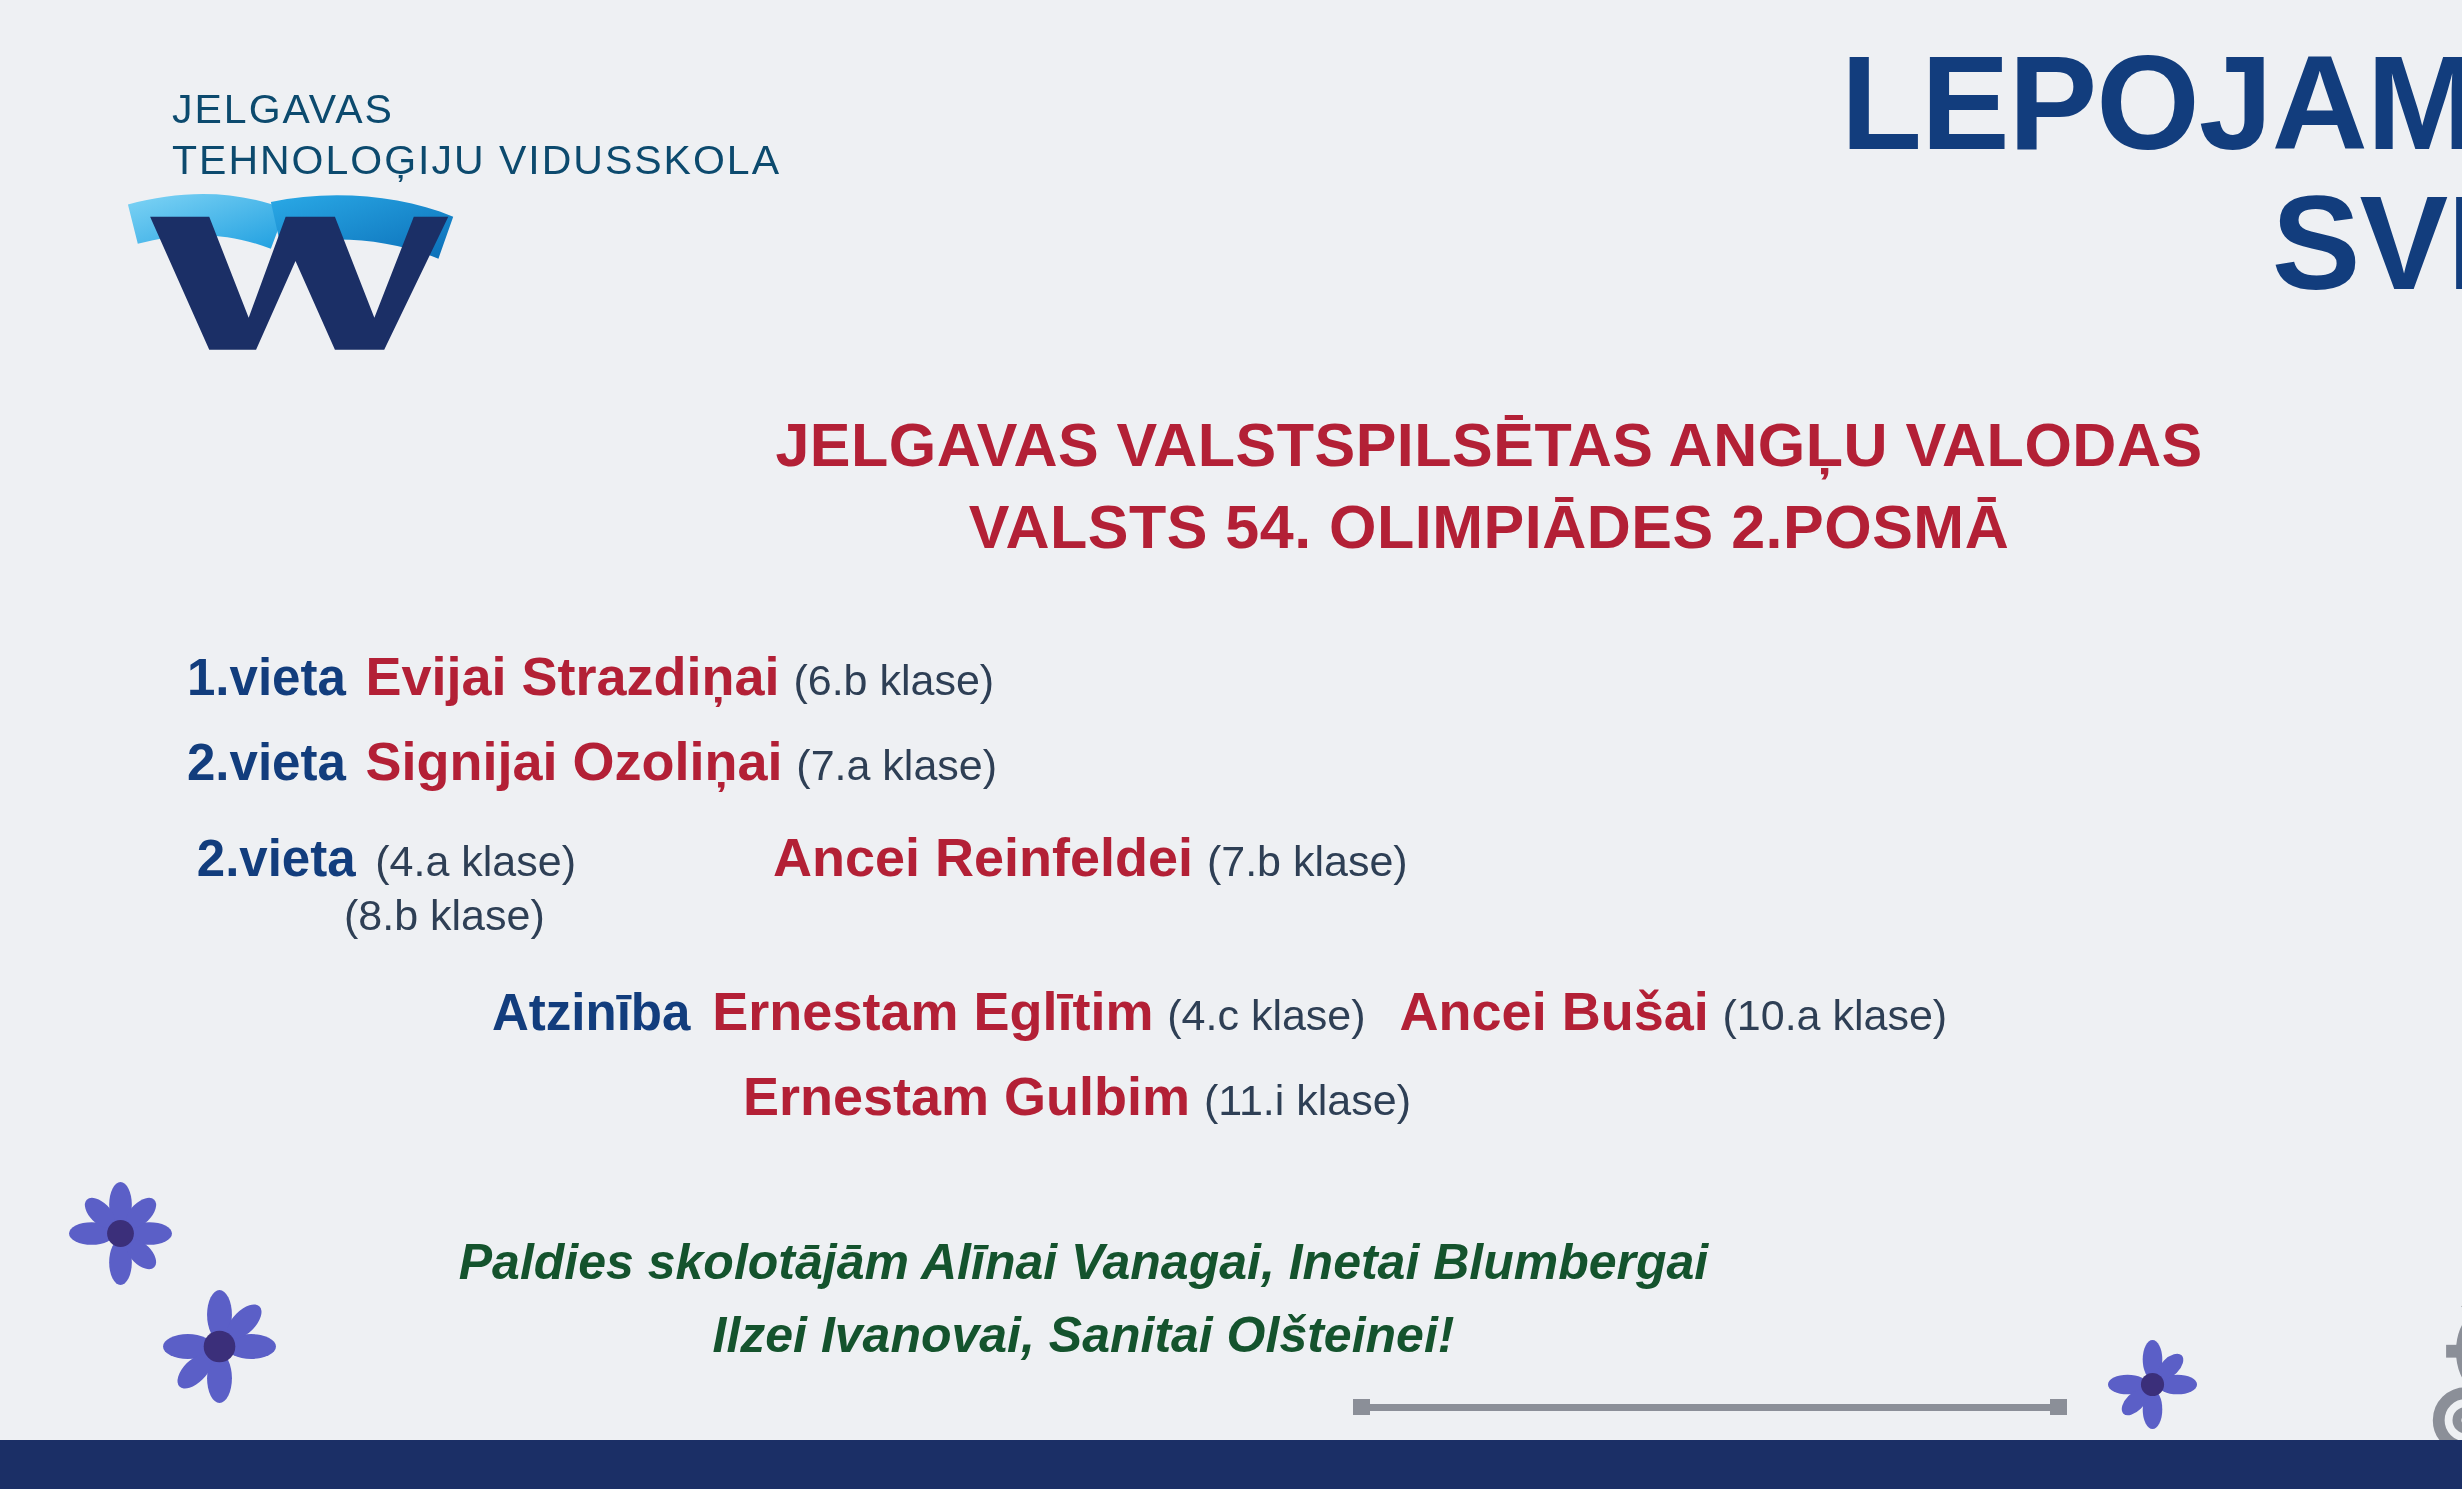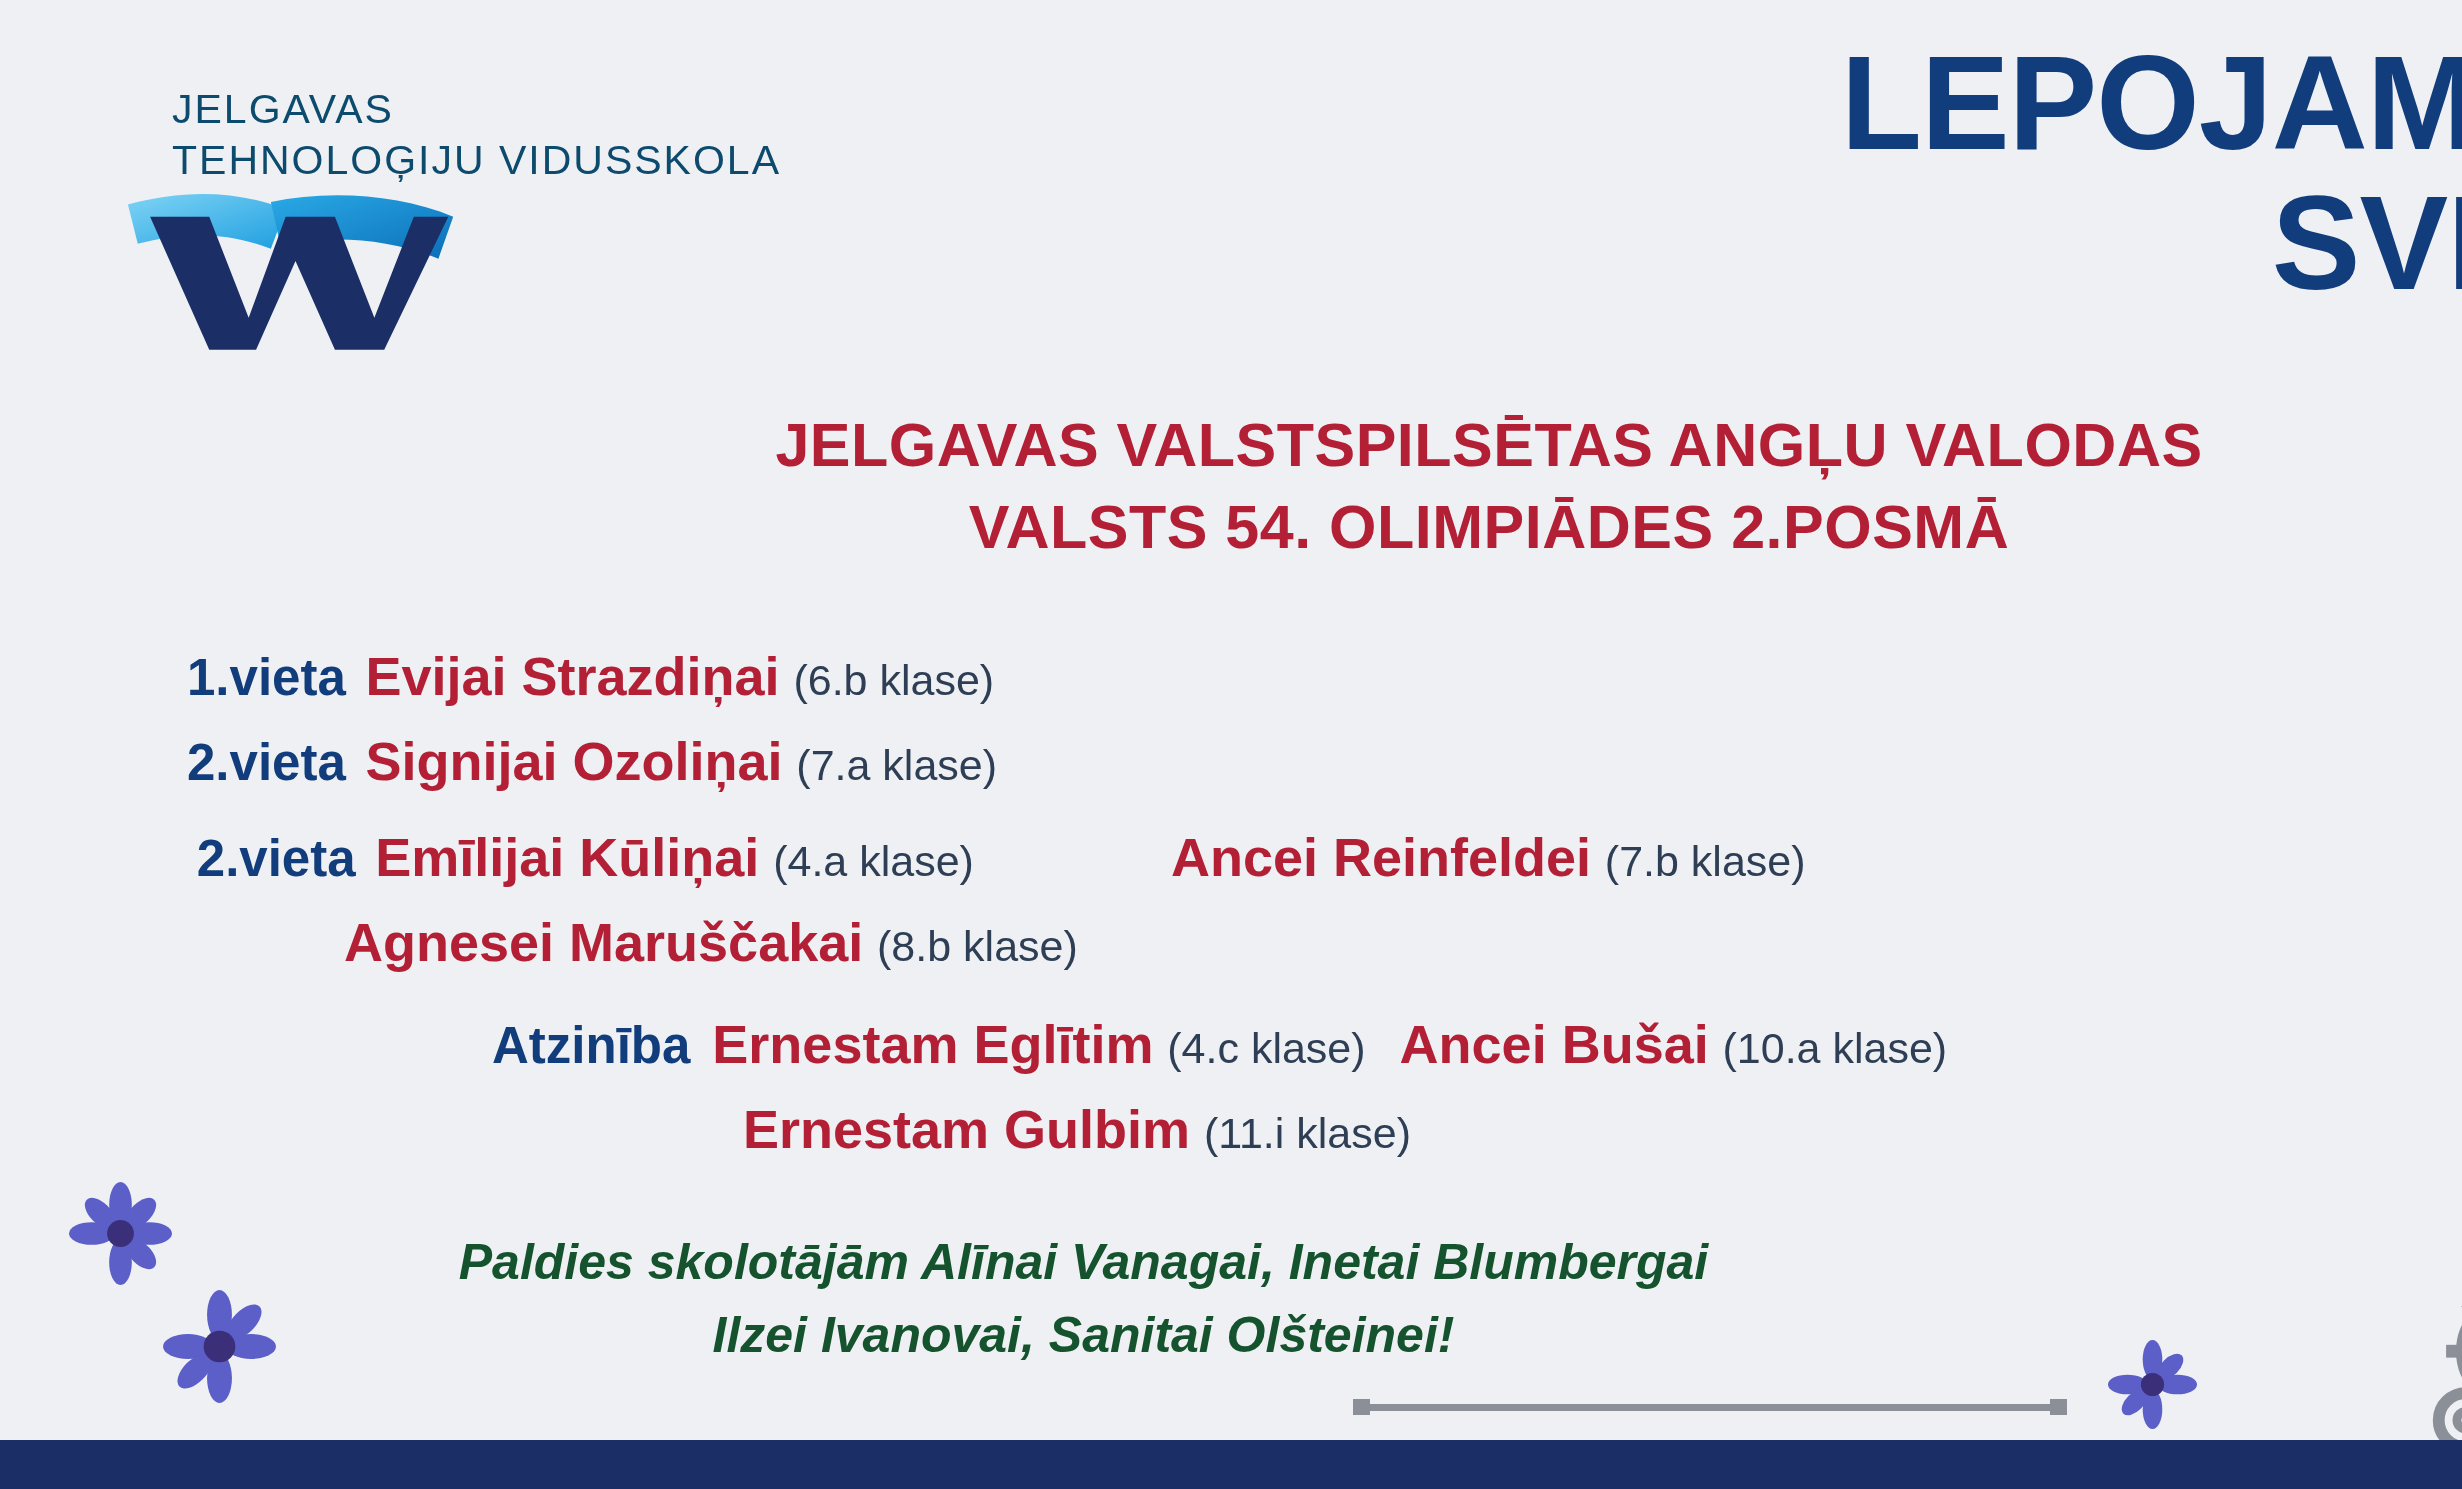--- a/index.html
+++ b/index.html
@@ -227,29 +227,27 @@
     </div>
 
     <div class="row">
       <span class="place">2.vieta</span>
       <span class="name">Signijai Ozoliņai</span>
       <span class="klase">(7.a klase)</span>
     </div>
 
     <div class="row row-3a">
       <span class="place indent-1">2.vieta</span>
-      <span class="name">Emīlijai Kūliņai</span>
       <span class="klase">(4.a klase)</span>
       <span class="spacer-col"></span>
       <span class="name">Ancei Reinfeldei</span>
       <span class="klase">(7.b klase)</span>
     </div>
 
     <div class="row row-3b">
-      <span class="name">Agnesei Maruščakai</span>
       <span class="klase">(8.b klase)</span>
     </div>
 
     <div class="row row-atz">
       <span class="atz-label">Atzinība</span>
       <span class="name">Ernestam Eglītim</span>
       <span class="klase">(4.c klase)</span>
       <span class="name">Ancei Bušai</span>
       <span class="klase">(10.a klase)</span>
     </div>

